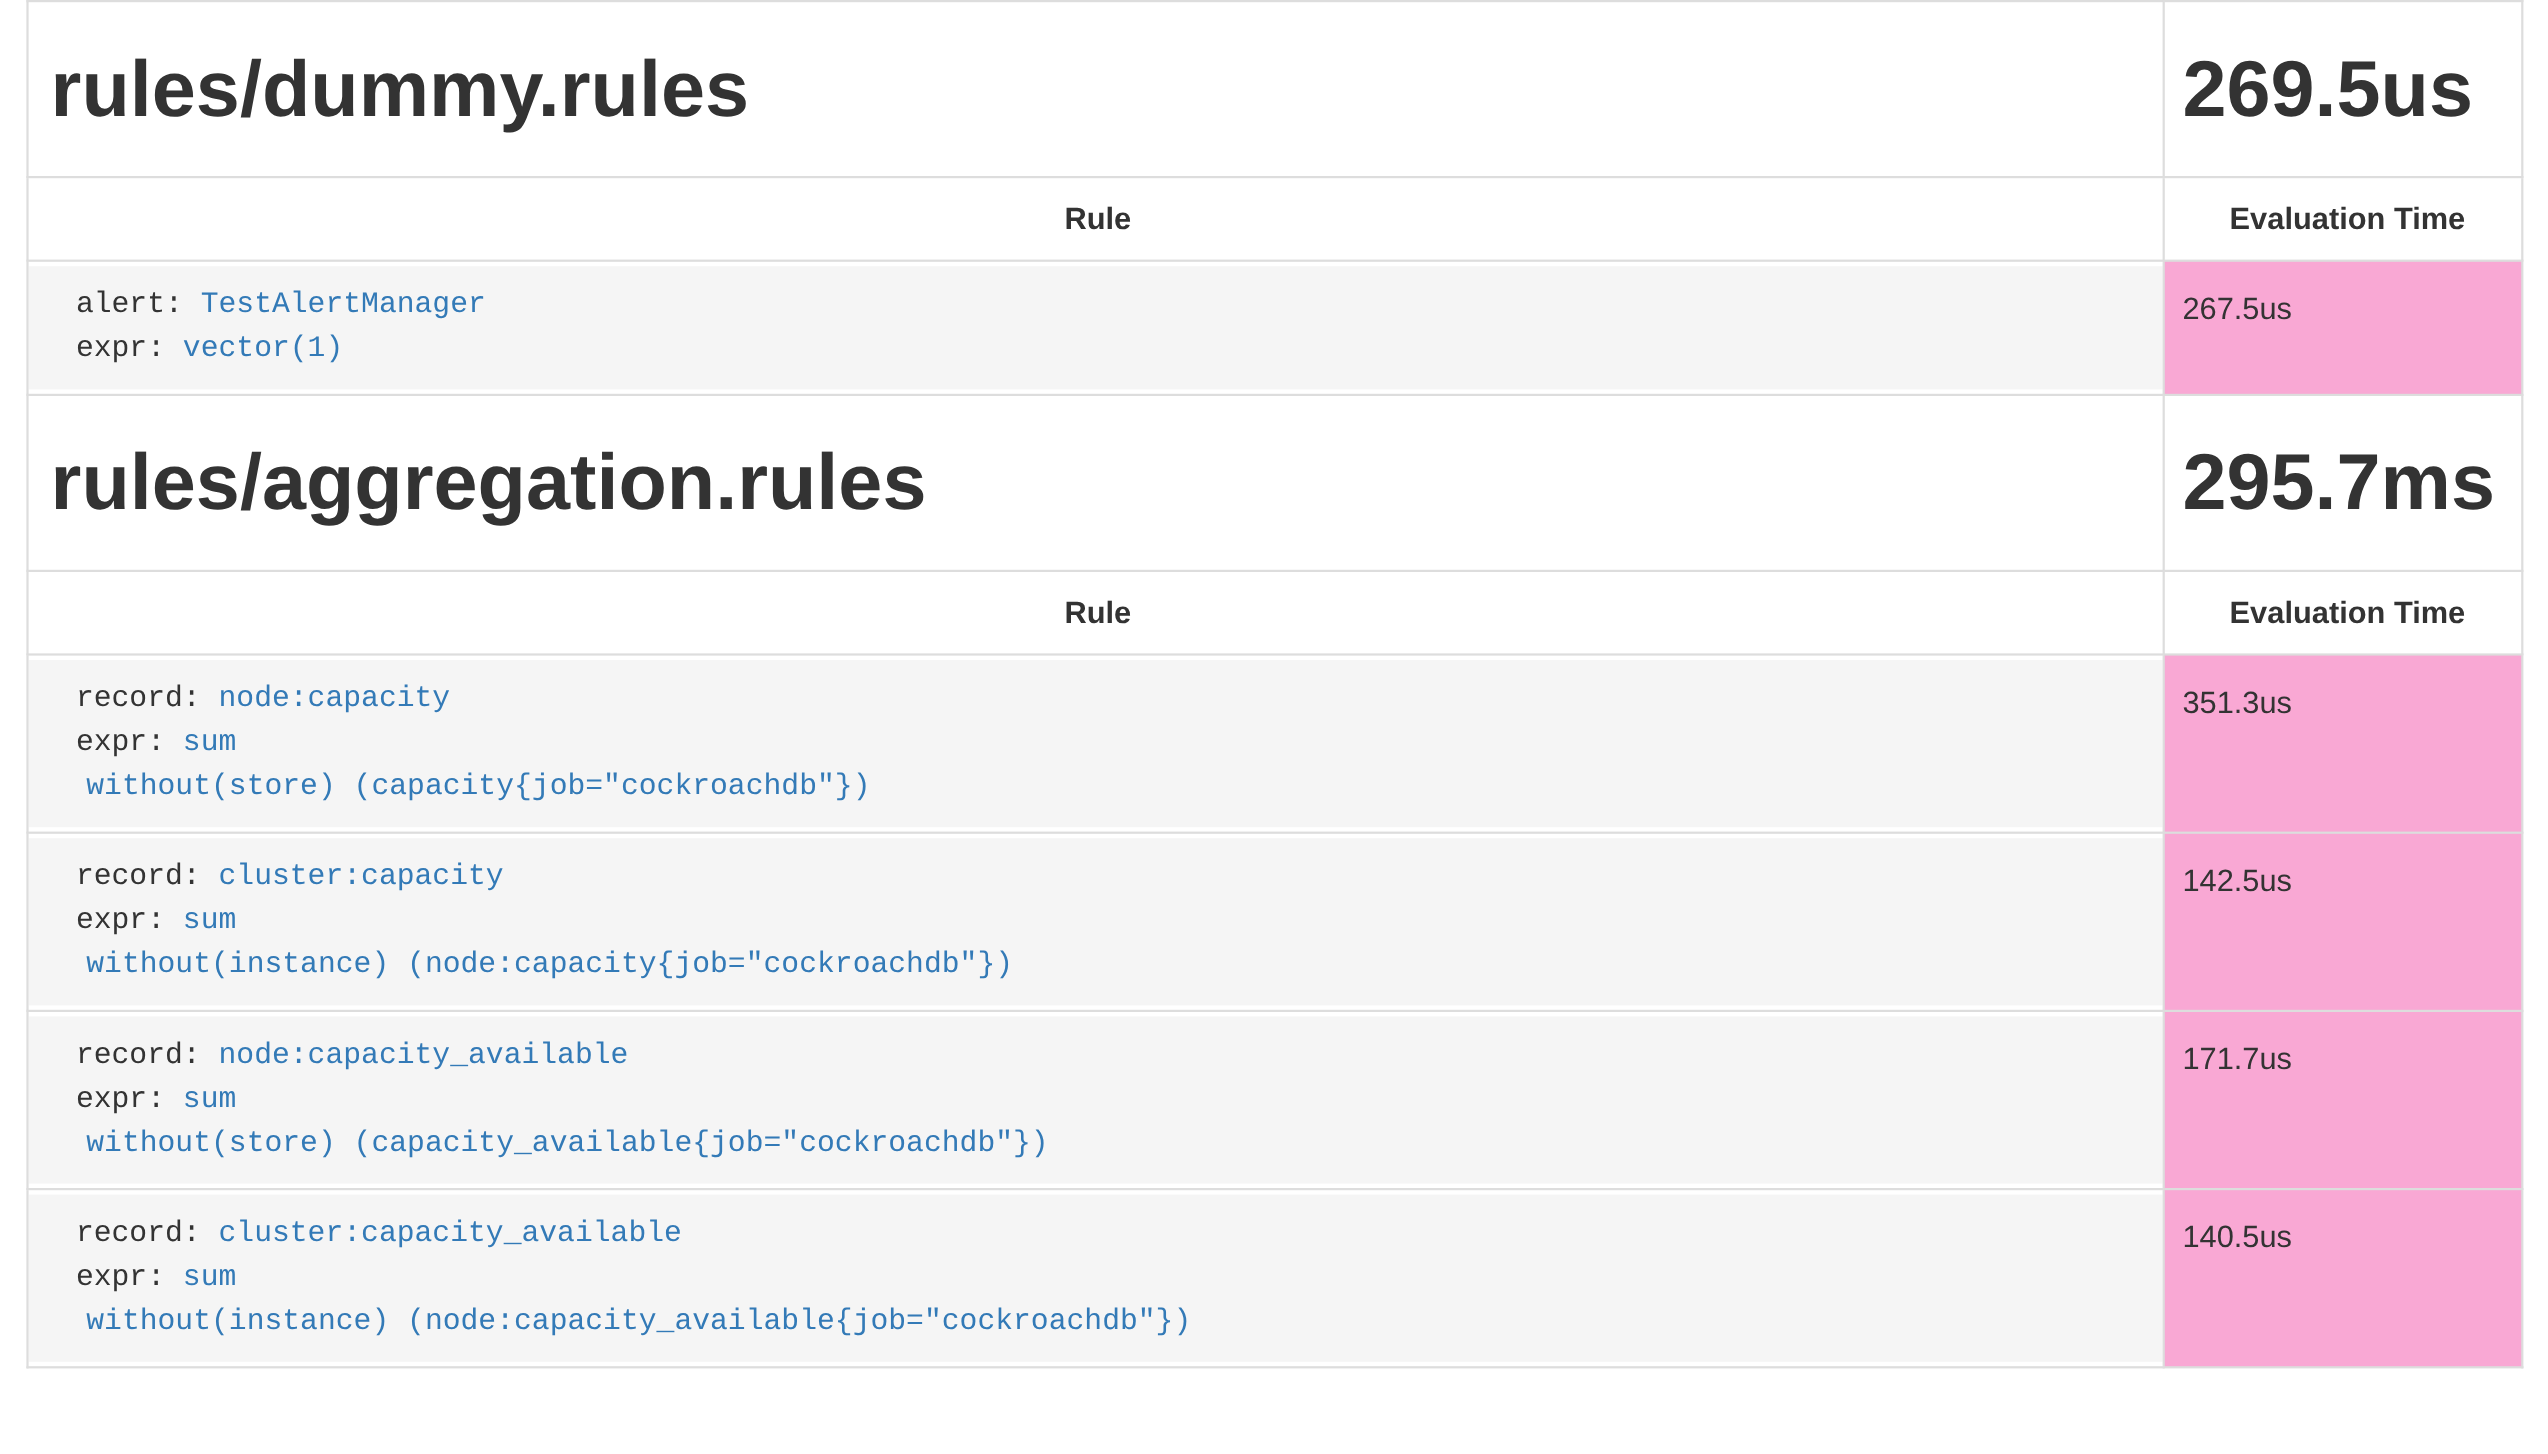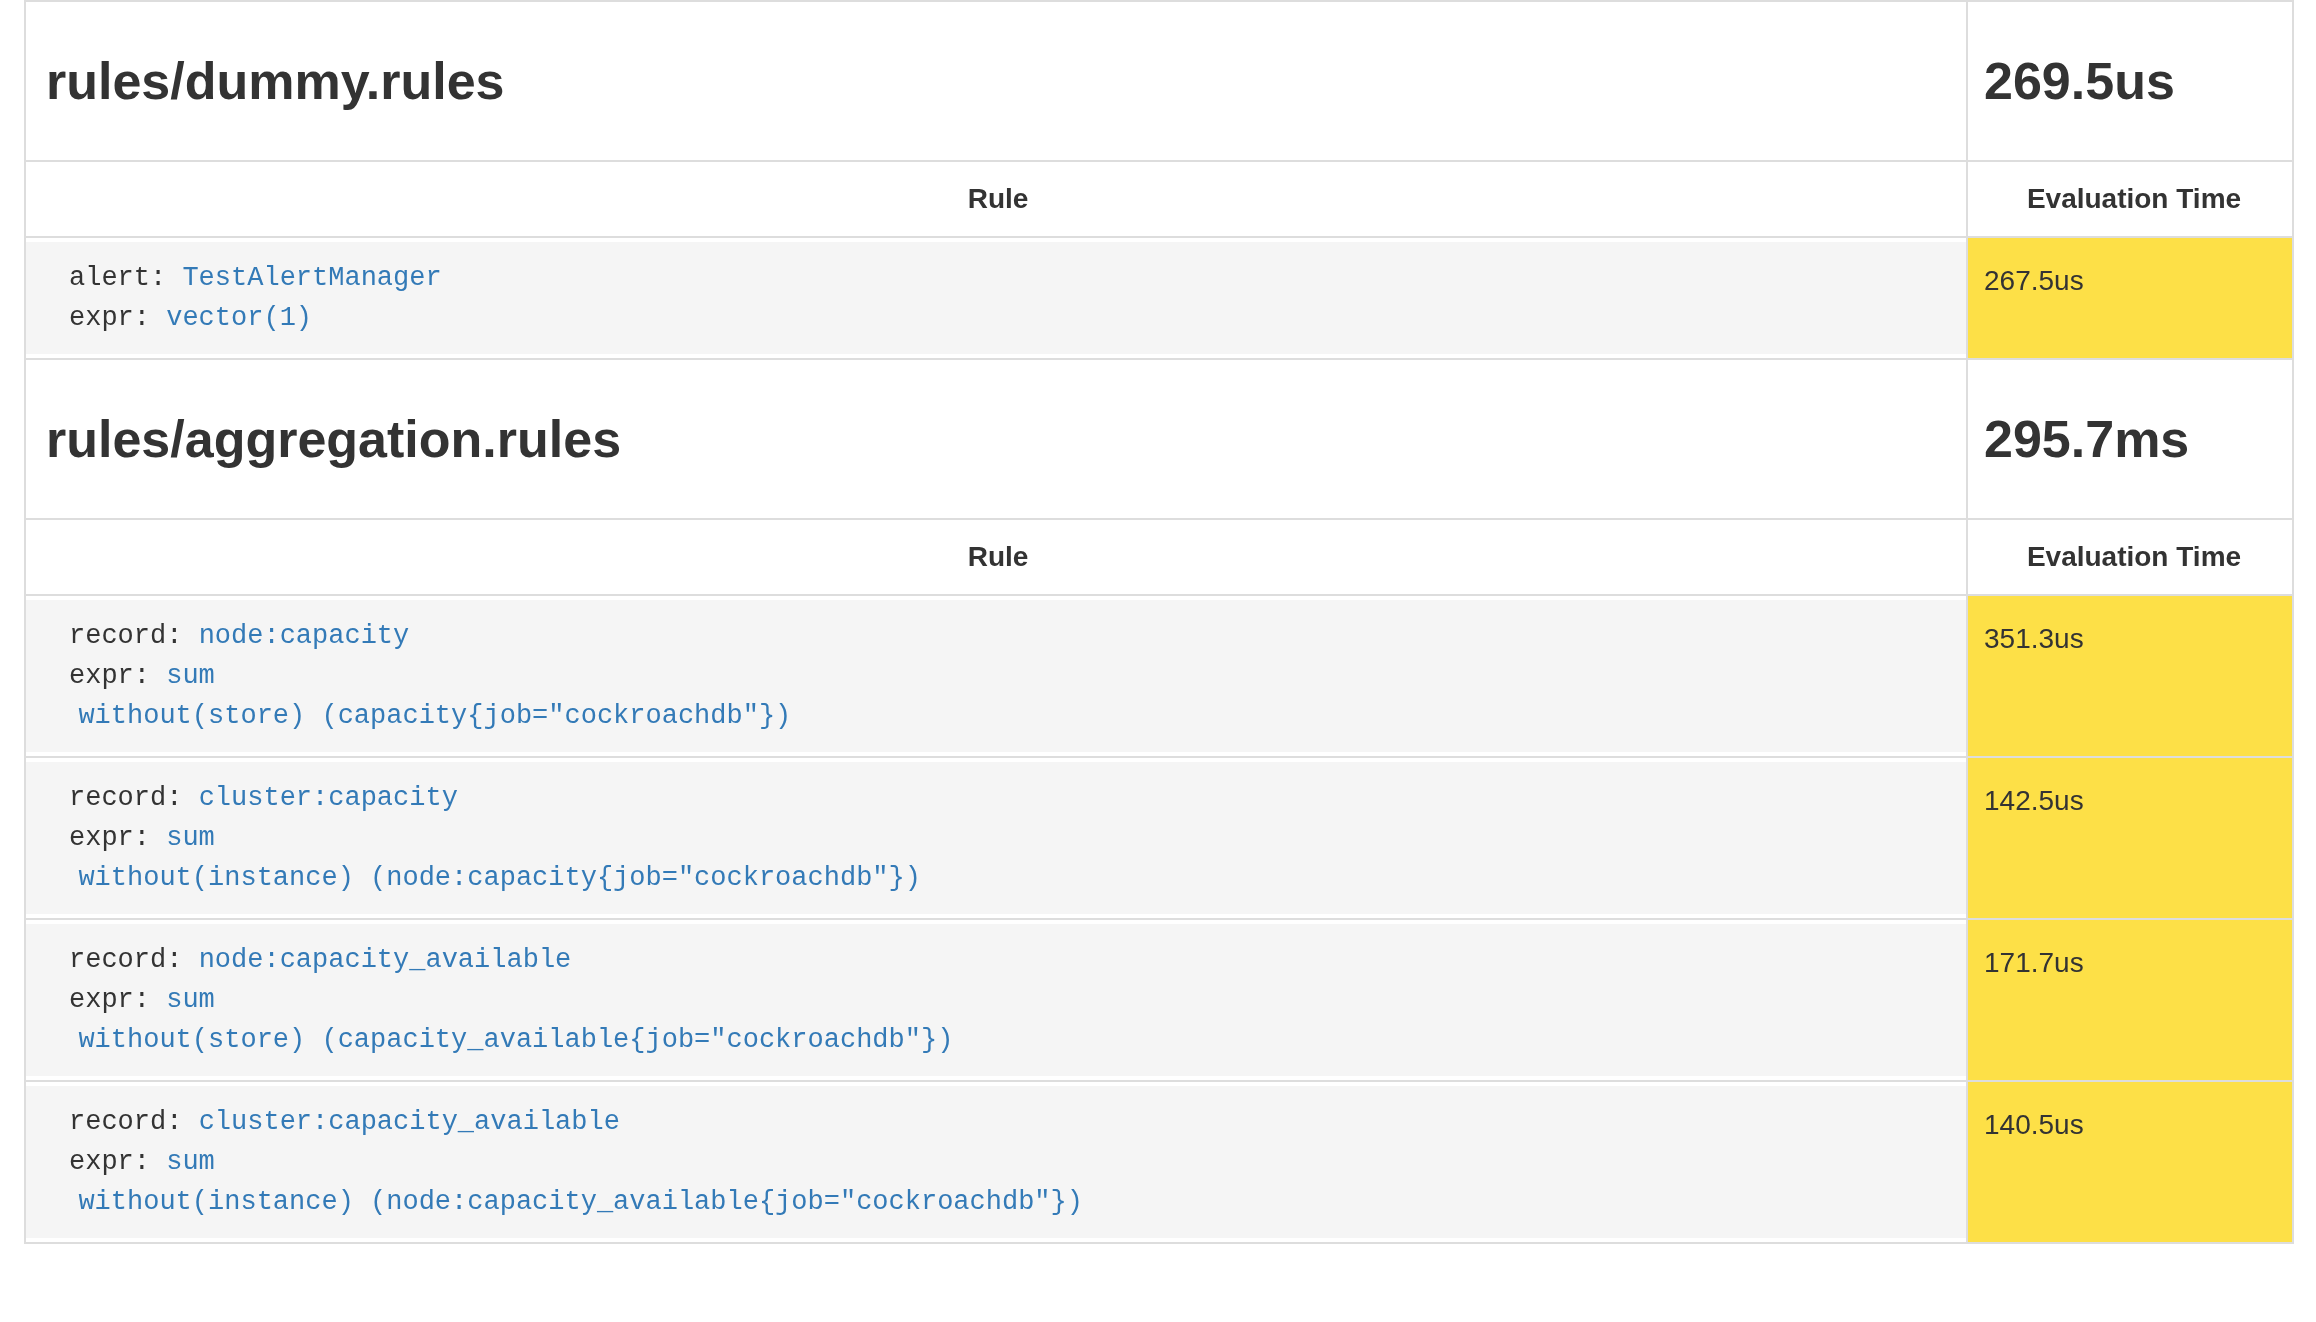--- a/index.html
+++ b/index.html
@@ -37,21 +37,21 @@
   col.eval-col { width: 326px; }
 
   td, th { border: 2px solid var(--border); }
 
   tr.group-header-row td {
     padding: 44px 16px 44px 20px;
     vertical-align: middle;
     background: #ffffff;
   }
   h2.group-title {
-    font-size: 52px;
+    font-size: 72px;
     line-height: 70px;
     font-weight: 700;
     margin: 0;
     color: var(--text);
     white-space: nowrap;
   }
   tr.group-header-row td.group-eval-cell { padding-left: 16px; }
 
   tr.columns-header-row th {
     text-align: center;
@@ -85,21 +85,21 @@
     color: var(--link);
     text-decoration: none;
     cursor: pointer;
   }
 
   td.eval-cell {
     vertical-align: top;
     padding: 26px 16px;
     font-size: 28px;
     line-height: 34px;
-    background: #fde047;
+    background: #f9a8d4;
     color: var(--text);
   }
 </style>
 </head>
 <body>
 
 <div class="container">
 
   <table class="rules-table">
     <colgroup>

